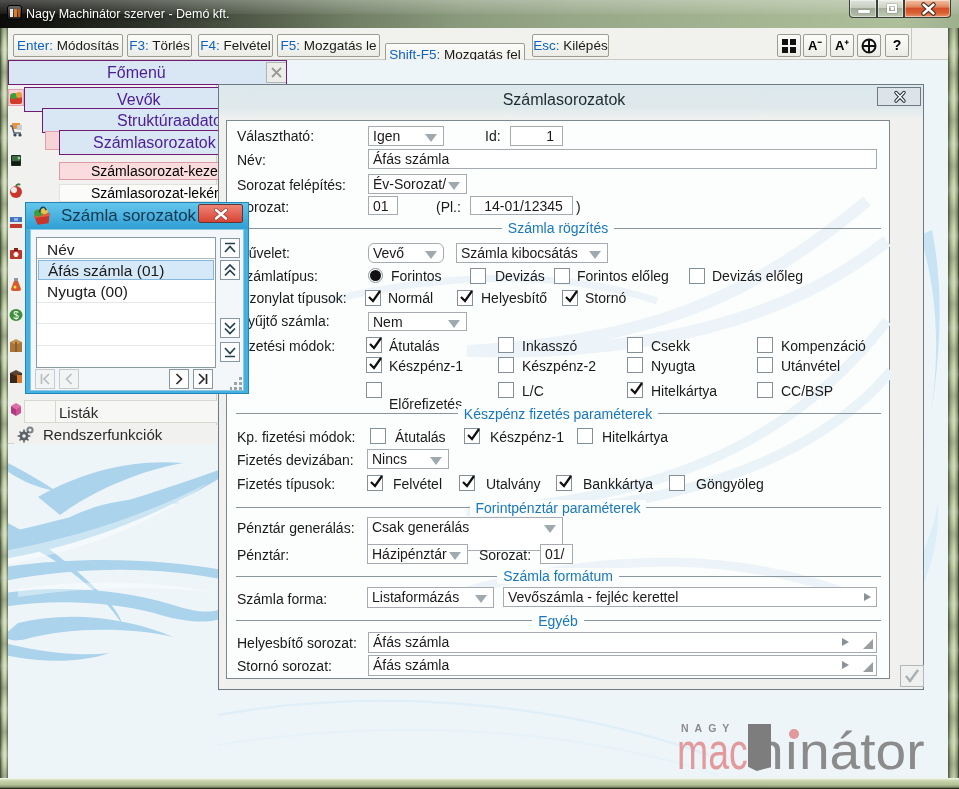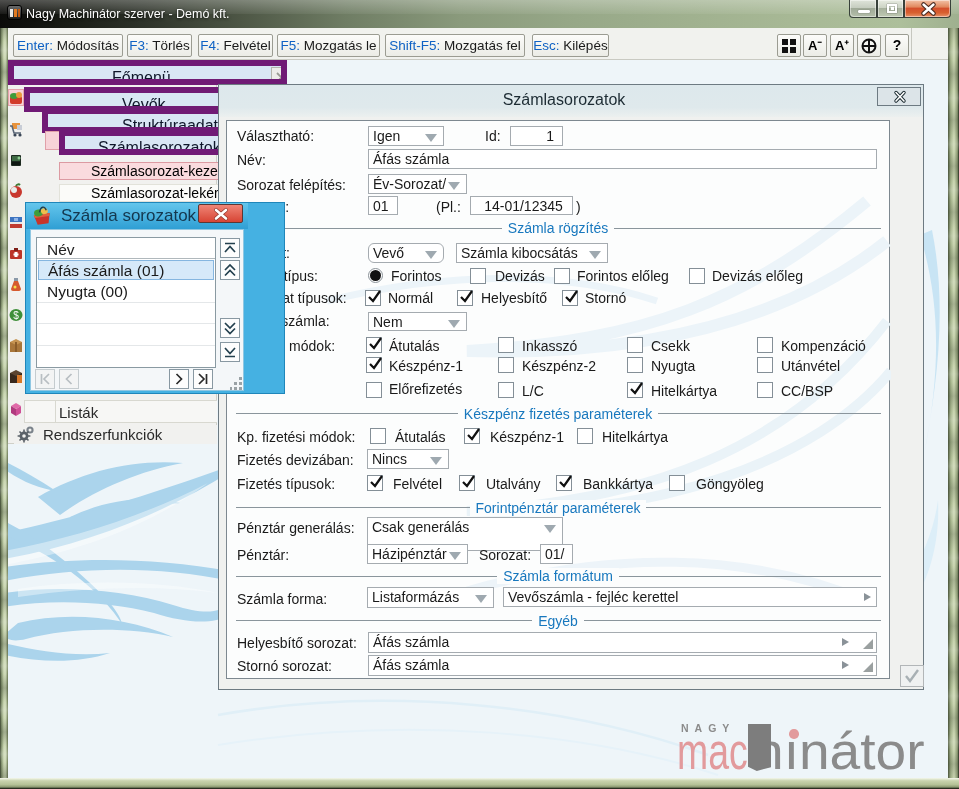--- a/index.html
+++ b/index.html
@@ -44,21 +44,21 @@
   .tbtn b { color:#0f62c4; font-weight:normal; }
   .ibtn { position:absolute; top:6px; width:24px; height:23px; border:1px solid #9b9c92; border-radius:2px;
     background:linear-gradient(#fcfcfa,#ebece6); text-align:center; }
   #tbsep { position:absolute; left:903px; top:0; width:1px; height:32px; background:#c6c7bf; }
 
   
   #client { left:8px; top:60px; width:940px; height:718px; background:#eef5f9; overflow:hidden; }
 
   
   #menupanel { position:absolute; left:0px; top:0px; width:209px; height:384px; background:#f1f1ef; border-right:1px solid #d0d0c8; border-bottom:1px solid #d0d0c8; }
-  .mbar { position:absolute; height:25px; background:#d9e6f4; border:6px solid #701a75; color:#0f172a; font-size:16px; line-height:23px; overflow:hidden; }
+  .mbar { position:absolute; height:25px; background:#d9e6f4; border:1px solid #701a75; color:#4c1d95; font-size:16px; line-height:23px; overflow:hidden; }
   .mrow { position:absolute; overflow:hidden; font-size:14px; line-height:17px; white-space:nowrap; }
   .icell { position:absolute; left:0px; width:16px; height:17px; }
   .mico { position:absolute; left:0px; width:16px; height:17px; }
 
   
   #dialog { position:absolute; left:210px; top:24px; width:706px; height:606px;
     border:1px solid #6d7a82; background:#f0f1ef; }
   #dlghead { position:absolute; left:0; top:0; width:704px; height:32px; background:linear-gradient(#dde8ec 0%,#dfe9ec 70%,#ecf0ef 100%); }
   #dlgtitle { position:absolute; left:0; top:6px; width:690px; text-align:center; font-size:16px; color:#1c2b33; }
   #dlgclose { position:absolute; left:658px; top:2px; width:44px; height:19px; background:#dce4e8; border:1px solid #6d7a82; }
@@ -69,21 +69,21 @@
   .cmb:after { content:""; position:absolute; right:6px; top:7px; border:6.5px solid transparent; border-top:8px solid #9fa9b0; }
   .chk { position:absolute; width:16px; height:16px; background:#fff; border:1px solid #848f97; }
   .chk svg { position:absolute; left:0px; top:-2px; overflow:visible; }
   .sep { position:absolute; left:9px; width:645px; height:1px; background:#8a959c; }
   .sept { position:absolute; width:100%; text-align:center; }
   .sept span { background:#fcfdfd; color:#1878be; padding:0 6px; font-size:14px; }
   .arr-r { position:absolute; width:0; height:0; border:4.5px solid transparent; border-left:7px solid #8a9298; }
   .tri-br { position:absolute; width:0; height:0; border-left:10px solid transparent; border-bottom:10px solid #9aa0a0; }
 
   
-  #smallwin { position:absolute; left:17px; top:142px; width:260px; height:192px;
+  #smallwin { position:absolute; left:17px; top:142px; width:224px; height:192px;
     border:1px solid #1f86ba; background:#45b1e2; }
   #swtitle { position:absolute; left:0; top:0; width:222px; height:26px; background:linear-gradient(#64c6ec,#2f9fd4); }
   #swclient { position:absolute; left:4px; top:26px; width:214px; height:162px; background:#f4f7f9; border:1px solid #8fc7e2; }
   .swb { position:absolute; width:20px; height:20px; background:#fdfdfd; border:1px solid #8898a2; }
   .swb svg { position:absolute; left:0; top:0; }
   .swb.dis { background:#f3f4f4; border-color:#c5cccf; }
 
   
   #logo { position:absolute; left:640px; top:650px; width:290px; height:68px; }
 </style>
@@ -120,21 +120,21 @@
 </div>
 <div id="borderL" class="abs"></div>
 <div id="borderR" class="abs"></div>
 <div id="borderB" class="abs"></div>
 
 <div id="toolbar" class="abs">
   <div class="tbtn" style="left:5px;width:110px;"><b>Enter:</b> Módosítás</div>
   <div class="tbtn" style="left:119px;width:65px;"><b>F3:</b> Törlés</div>
   <div class="tbtn" style="left:190px;width:75px;"><b>F4:</b> Felvétel</div>
   <div class="tbtn" style="left:269px;width:103px;"><b>F5:</b> Mozgatás le</div>
-  <div class="tbtn" style="left:377px;width:140px;"><b>Shift-F5:</b> Mozgatás fel</div>
+  <div class="tbtn" style="left:377px;width:140px;margin-top:9px;"><b>Shift-F5:</b> Mozgatás fel</div>
   <div class="tbtn" style="left:524px;width:77px;"><b>Esc:</b> Kilépés</div>
   <div class="ibtn" style="left:769px;">
     <svg width="14" height="14" style="margin-top:4px">
         <rect x="0" y="0" width="6" height="6" fill="#111"></rect>
         <rect x="8" y="0" width="6" height="6" fill="#111"></rect>
         <rect x="0" y="8" width="6" height="6" fill="#111"></rect>
         <rect x="8" y="8" width="6" height="6" fill="#111"></rect>
       </svg>
   </div>
   <div class="ibtn" style="left:795px;font-size:13px;font-weight:bold;line-height:21px;">A⁻</div>
@@ -397,21 +397,21 @@
         </div>
       <div class="lb" style="left:162px;top:237px;">Készpénz-1</div>
       <div class="chk" style="left:271px;top:236px;"></div>
       <div class="lb" style="left:295px;top:237px;">Készpénz-2</div>
       <div class="chk" style="left:400px;top:236px;"></div>
       <div class="lb" style="left:424px;top:237px;">Nyugta</div>
       <div class="chk" style="left:530px;top:236px;"></div>
       <div class="lb" style="left:554px;top:237px;">Utánvétel</div>
 
       <div class="chk" style="left:139px;top:261px;"></div>
-      <div class="lb" style="left:162px;top:260px;">Előrefizetés</div>
+      <div class="lb" style="left:162px;top:275px;">Előrefizetés</div>
       <div class="chk" style="left:271px;top:261px;"></div>
       <div class="lb" style="left:295px;top:262px;">L/C</div>
       <div class="chk" style="left:400px;top:261px;">
           <svg width="17" height="17">
             <path d="M3 8 L7 12 L14 2" stroke="#111" stroke-width="2.2" fill="none"></path>
           </svg>
         </div>
       <div class="lb" style="left:424px;top:262px;">Hitelkártya</div>
       <div class="chk" style="left:530px;top:261px;"></div>
       <div class="lb" style="left:554px;top:262px;">CC/BSP</div>

